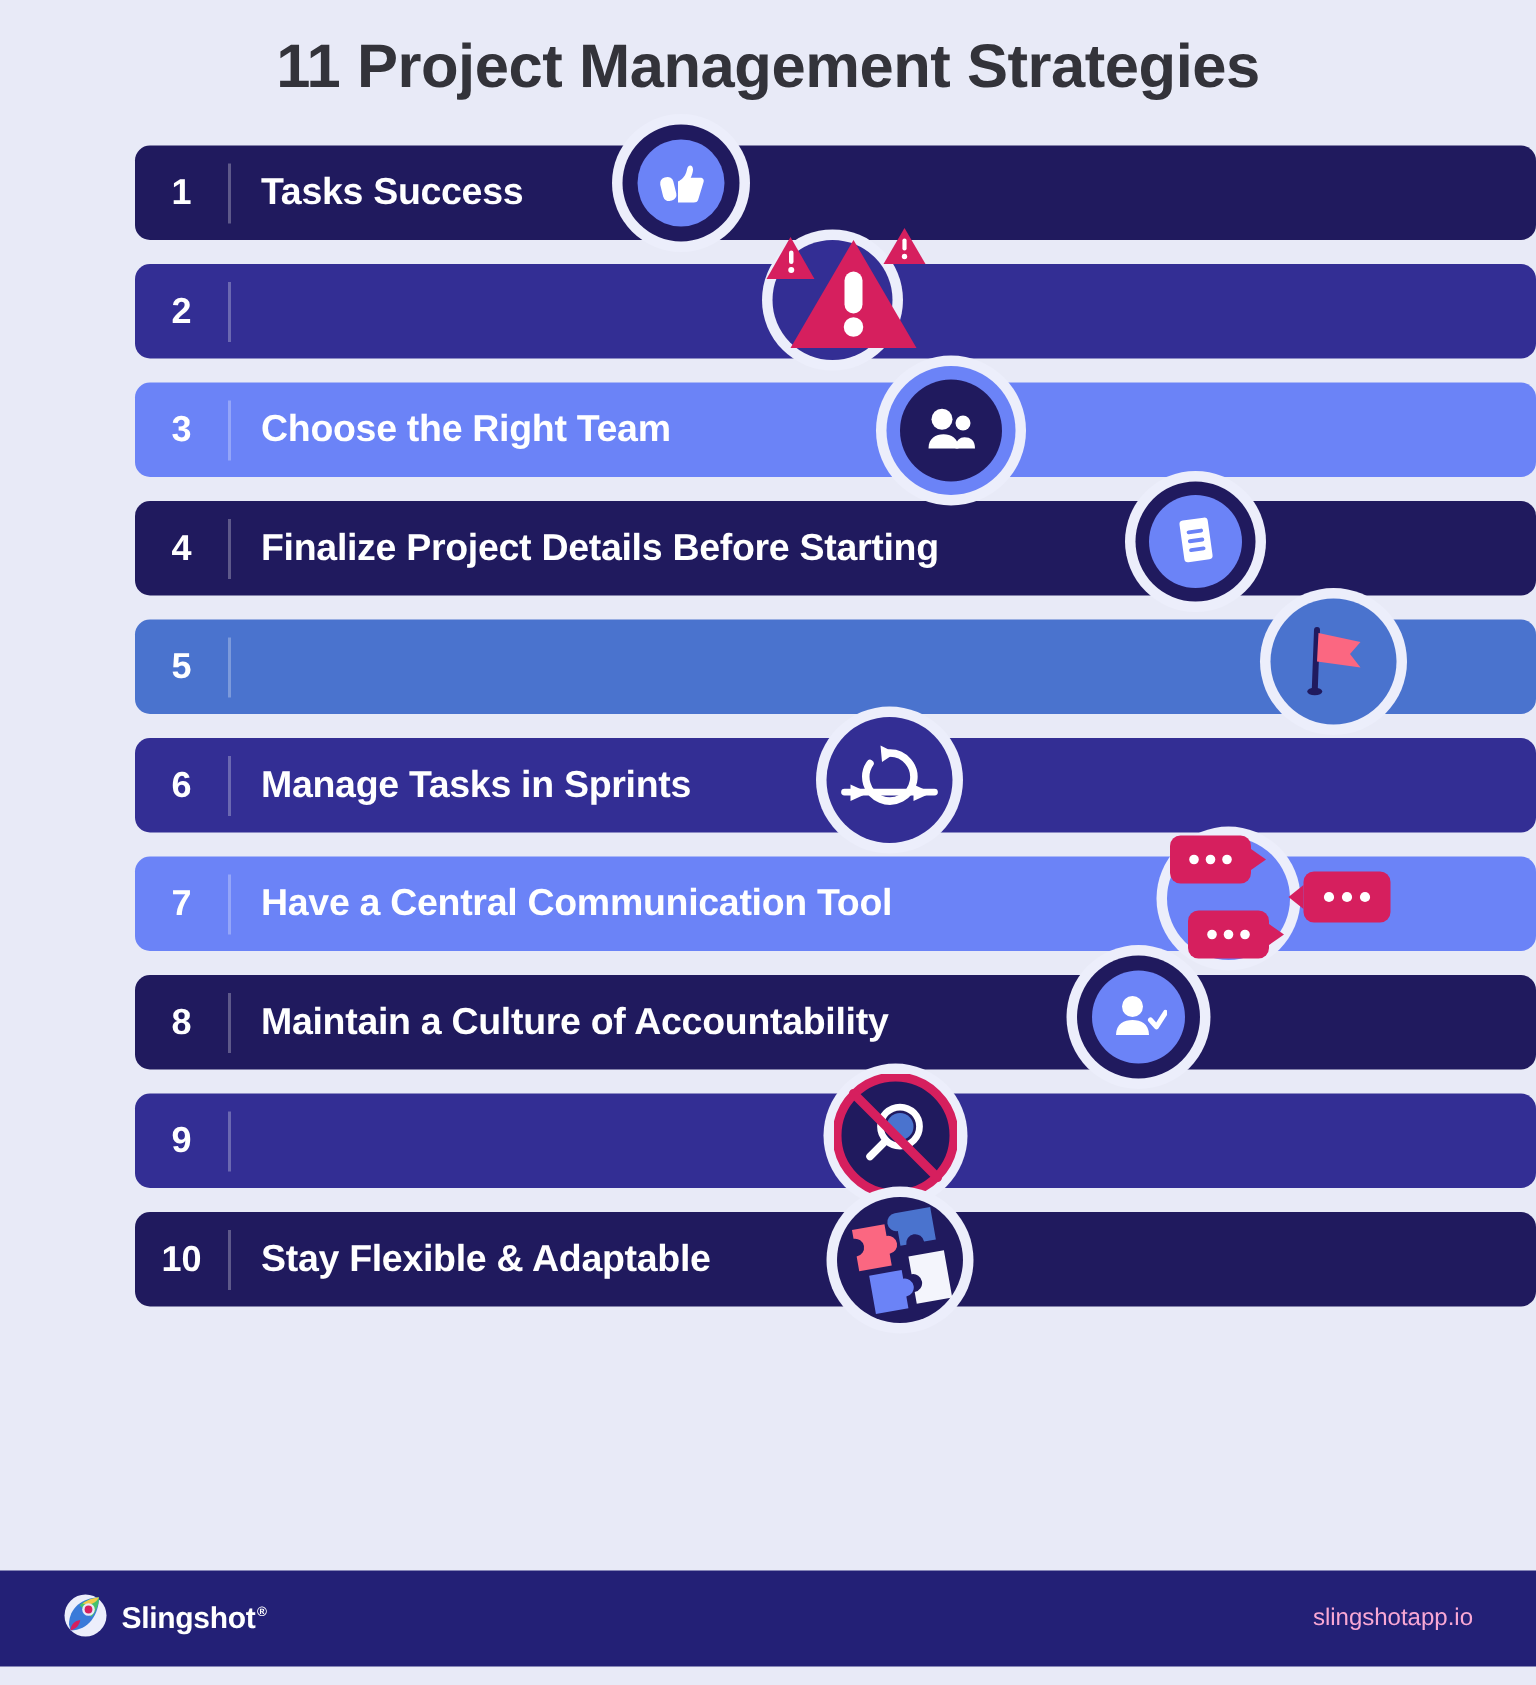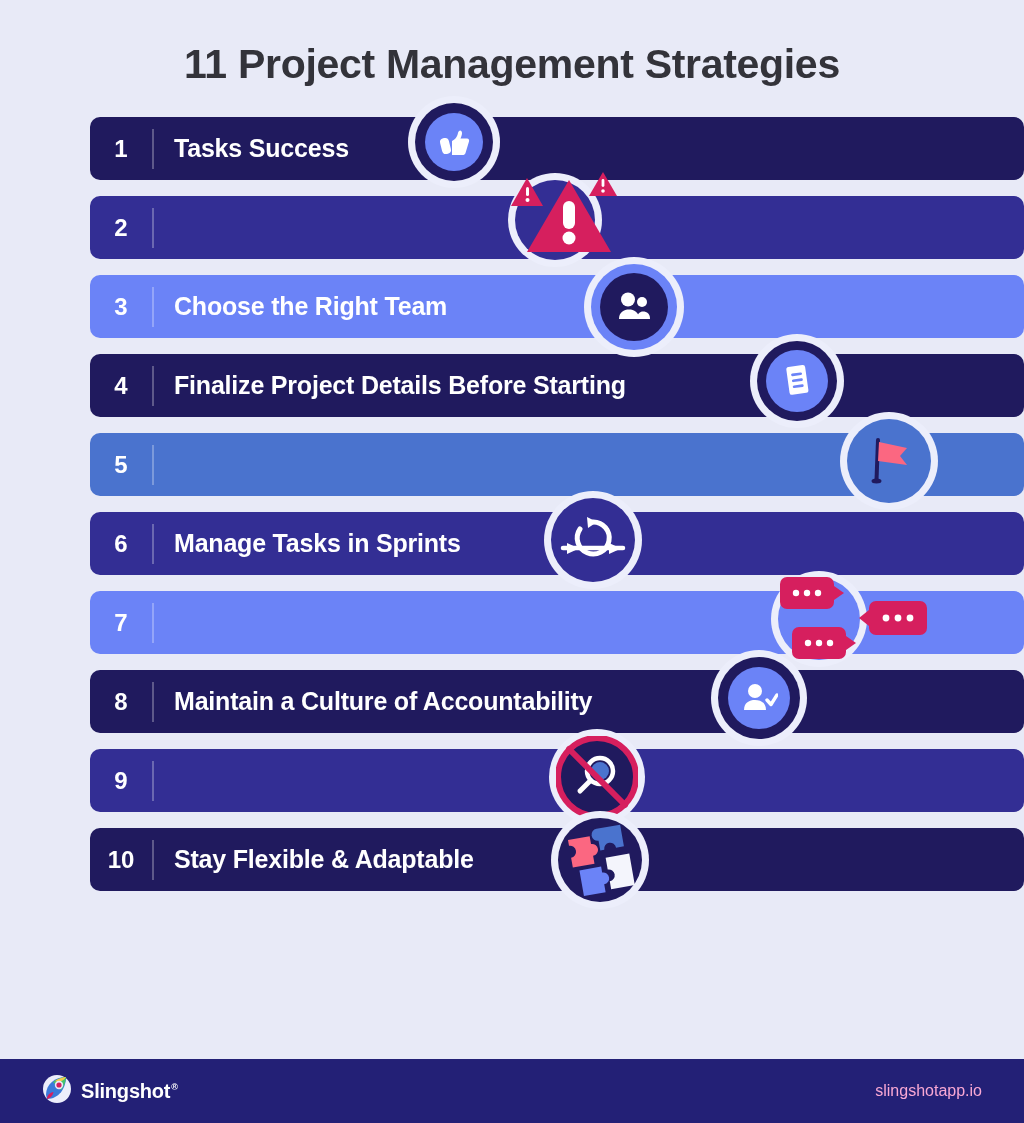--- a/index.html
+++ b/index.html
@@ -16,21 +16,21 @@
     position: relative;
   }
 
   
   .title {
     text-align: center;
     font-size: 41px;
     font-weight: bold;
     color: #33333a;
     letter-spacing: -0.3px;
-    padding-top: 42px;
+    padding-top: 22px;
     line-height: 1.1;
   }
 
   
   .list {
     position: relative;
     margin-top: 30px;
     padding-left: 90px;
     height: 880px;
   }
@@ -98,21 +98,21 @@
     justify-content: center;
     box-shadow: 0 0 0 7px #eceefb;
   }
 
   .badge svg { display: block; }
 
   
   .footer {
     position: absolute;
     left: 0;
-    bottom: 0;
+    bottom: 12px;
     width: 1024px;
     height: 64px;
     background: #232076;
     display: flex;
     align-items: center;
     padding: 0 42px;
   }
 
   .brand {
     display: flex;
@@ -261,20 +261,21 @@
           <path d="M52 31 L64 36.5 L52 42 Z" fill="#fff"></path>
         </svg>
       </div>
     </div>
   </div>
 
   <div class="row">
     <div class="bar c-light">
       <span class="num">7</span>
       <span class="divider"></span>
+      <span class="label">Have a Central Communication Tool</span>
     </div>
     <div class="icon-wrap" style="left:688px; top:-13px;">
       <div class="badge" style="width:82px;height:82px;background:#6b83f7;">
         <svg width="160" height="100" viewBox="0 0 160 100" style="position:absolute;left:-4px;top:-9px;">
           <g>
             <rect x="6" y="8" width="54" height="32" rx="7" fill="#d61f5e"></rect>
             <path d="M60 17 L70 24 L60 31 Z" fill="#d61f5e"></path>
             <circle cx="22" cy="24" r="3.2" fill="#fff"></circle>
             <circle cx="33" cy="24" r="3.2" fill="#fff"></circle>
             <circle cx="44" cy="24" r="3.2" fill="#fff"></circle>

